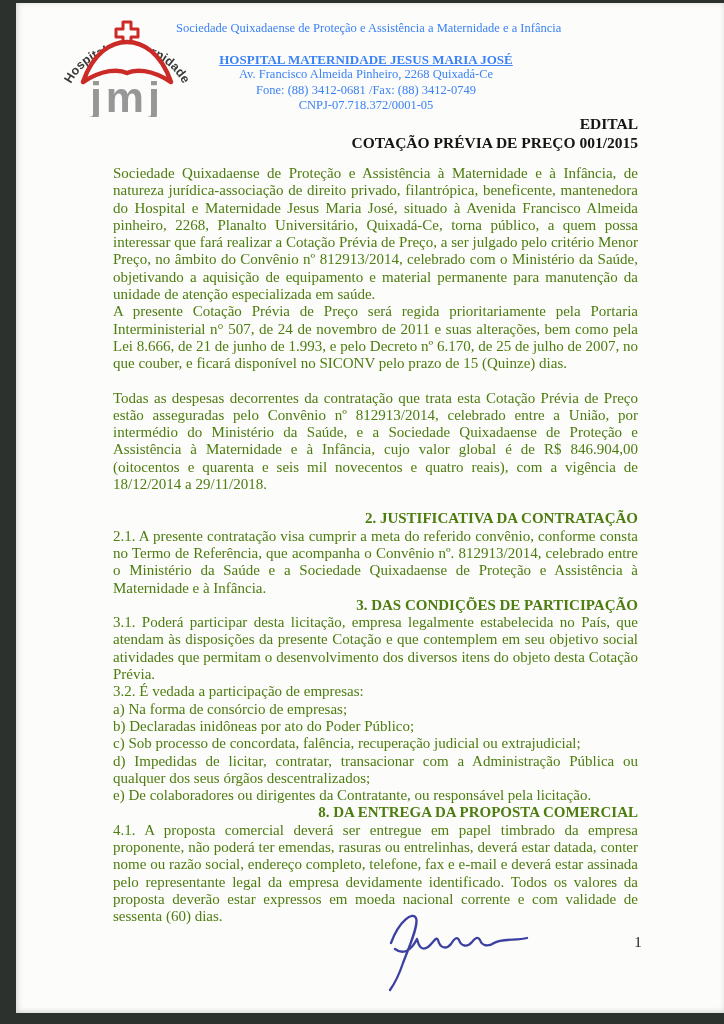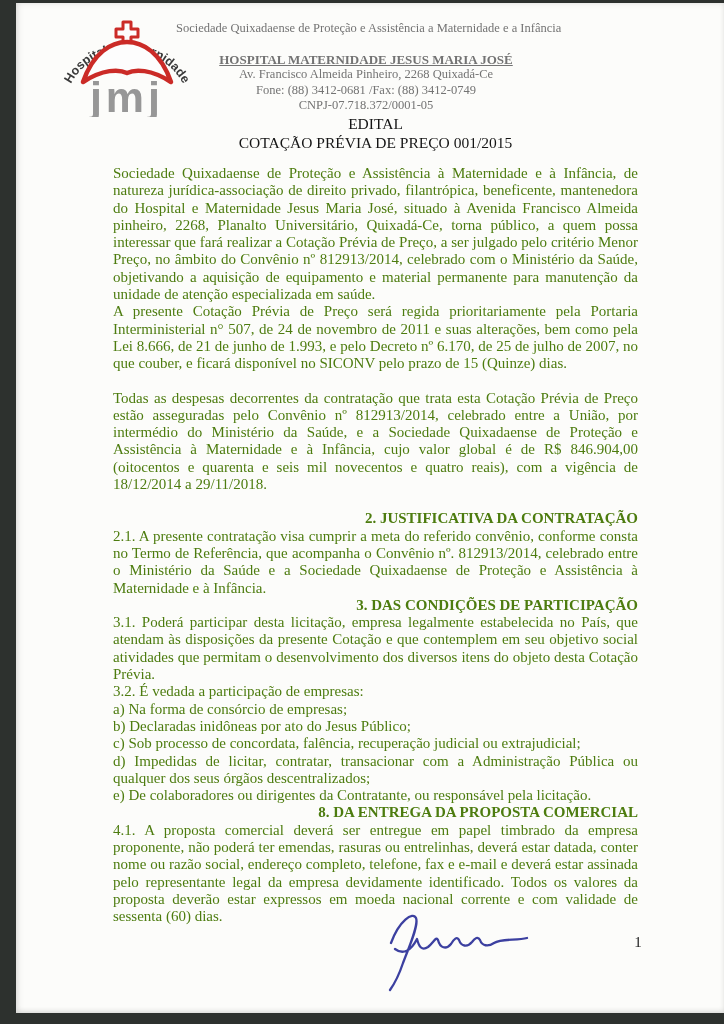--- a/index.html
+++ b/index.html
@@ -11,30 +11,30 @@
   .scan-page {
     position:absolute; left:16px; top:3px; right:0; bottom:11px;
     background:#fcfcfa;
     box-shadow: inset 2px 0 6px rgba(0,0,0,0.10), inset 0 -2px 5px rgba(0,0,0,0.08);
   }
   
   .letterhead { position:relative; height:104px; }
   .logo { position:absolute; left:36px; top:2px; width:150px; height:112px; }
   .head-text {
     position:absolute; left:160px; width:380px; top:18px;
-    text-align:center; font-size:12.5px; line-height:15.2px; color:#737373;
+    text-align:center; font-size:12.5px; line-height:15.2px; color:#3b82f6;
   }
   .head-text .org { white-space:nowrap; }
   .head-text .hosp {
     font-weight:bold; font-size:13px; text-decoration:underline; white-space:nowrap;margin-top:16px;
   }
   
   .doc-title {
-    margin-top:8px; padding:0 86px 0 97px; text-align:center;
-    font-weight:normal; font-size:15.5px; line-height:18.5px; color:#151515;
+    margin-top:8px; padding:0 86px 0 97px; text-align:right;
+    font-weight:bold; font-size:15.5px; line-height:18.5px; color:#151515;
   }
   
   .content {
     padding:13px 86px 0 97px; font-size:15px; line-height:17.3px; color:#4d7c0f;
   }
   .blk { margin:0; text-align:justify; }
   .blk.h { font-weight:bold; text-align:right; }
   .blk.gap { margin-top:17px; }
   
   .signature { position:absolute; left:359px; top:902px; width:170px; height:90px; }
@@ -79,21 +79,21 @@
   <div class="content">
     <p class="blk">Sociedade Quixadaense de Proteção e Assistência à Maternidade e à Infância, de natureza jurídica-associação de direito privado, filantrópica, beneficente, mantenedora do Hospital e Maternidade Jesus Maria José, situado à Avenida Francisco Almeida pinheiro, 2268, Planalto Universitário, Quixadá-Ce, torna público, a quem possa interessar que fará realizar a Cotação Prévia de Preço, a ser julgado pelo critério Menor Preço, no âmbito do Convênio nº 812913/2014, celebrado com o Ministério da Saúde, objetivando a aquisição de equipamento e material permanente para manutenção da unidade de atenção especializada em saúde.</p>
     <p class="blk">A presente Cotação Prévia de Preço será regida prioritariamente pela Portaria Interministerial n° 507, de 24 de novembro de 2011 e suas alterações, bem como pela Lei 8.666, de 21 de junho de 1.993, e pelo Decreto nº 6.170, de 25 de julho de 2007, no que couber, e ficará disponível no SICONV pelo prazo de 15 (Quinze) dias.</p>
     <p class="blk gap">Todas as despesas decorrentes da contratação que trata esta Cotação Prévia de Preço estão asseguradas pelo Convênio nº 812913/2014, celebrado entre a União, por intermédio do Ministério da Saúde, e a Sociedade Quixadaense de Proteção e Assistência à Maternidade e à Infância, cujo valor global é de R$ 846.904,00 (oitocentos e quarenta e seis mil novecentos e quatro reais), com a vigência de 18/12/2014 a 29/11/2018.</p>
     <p class="blk h gap">2. JUSTIFICATIVA DA CONTRATAÇÃO</p>
     <p class="blk">2.1. A presente contratação visa cumprir a meta do referido convênio, conforme consta no Termo de Referência, que acompanha o Convênio nº. 812913/2014, celebrado entre o Ministério da Saúde e a Sociedade Quixadaense de Proteção e Assistência à Maternidade e à Infância.</p>
     <p class="blk h">3. DAS CONDIÇÕES DE PARTICIPAÇÃO</p>
     <p class="blk">3.1. Poderá participar desta licitação, empresa legalmente estabelecida no País, que atendam às disposições da presente Cotação e que contemplem em seu objetivo social atividades que permitam o desenvolvimento dos diversos itens do objeto desta Cotação Prévia.</p>
     <p class="blk">3.2. É vedada a participação de empresas:</p>
     <p class="blk">a) Na forma de consórcio de empresas;</p>
-    <p class="blk">b) Declaradas inidôneas por ato do Jesus Público;</p>
+    <p class="blk">b) Declaradas inidôneas por ato do Poder Público;</p>
     <p class="blk">c) Sob processo de concordata, falência, recuperação judicial ou extrajudicial;</p>
     <p class="blk">d) Impedidas de licitar, contratar, transacionar com a Administração Pública ou qualquer dos seus órgãos descentralizados;</p>
     <p class="blk">e) De colaboradores ou dirigentes da Contratante, ou responsável pela licitação.</p>
     <p class="blk h">8. DA ENTREGA DA PROPOSTA COMERCIAL</p>
     <p class="blk">4.1. A proposta comercial deverá ser entregue em papel timbrado da empresa proponente, não poderá ter emendas, rasuras ou entrelinhas, deverá estar datada, conter nome ou razão social, endereço completo, telefone, fax e e-mail e deverá estar assinada pelo representante legal da empresa devidamente identificado. Todos os valores da proposta deverão estar expressos em moeda nacional corrente e com validade de sessenta (60) dias.</p>
   </div>
 
   <svg class="signature" viewBox="0 0 170 90">
     <path d="M16,38 C24,16 38,6 41,13 C44,20 34,42 28,58 C25,67 20,78 15,85
              M20,44 C28,50 36,46 42,34 C44,42 47,46 53,42 C59,37 61,31 63,35

